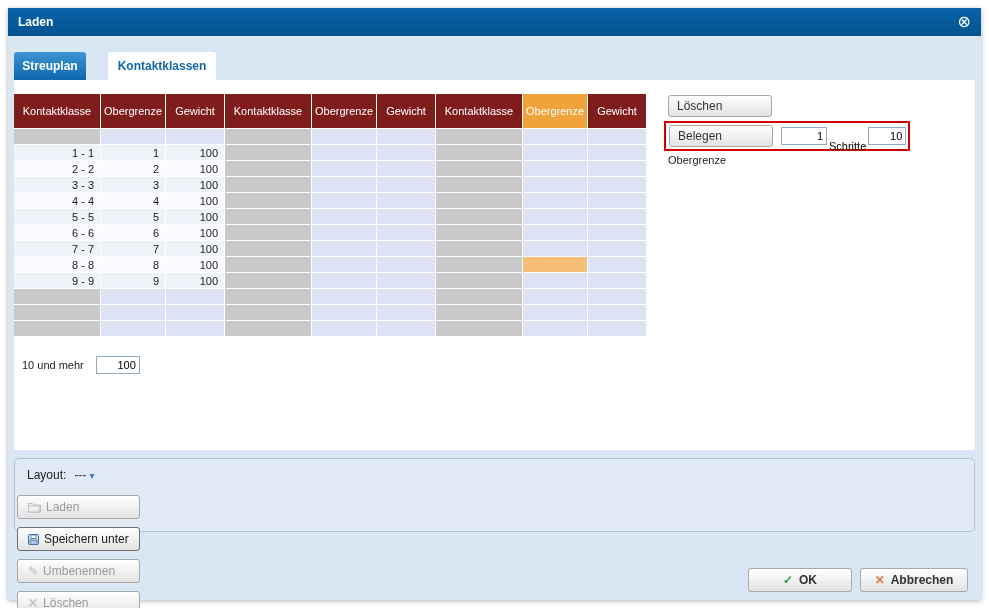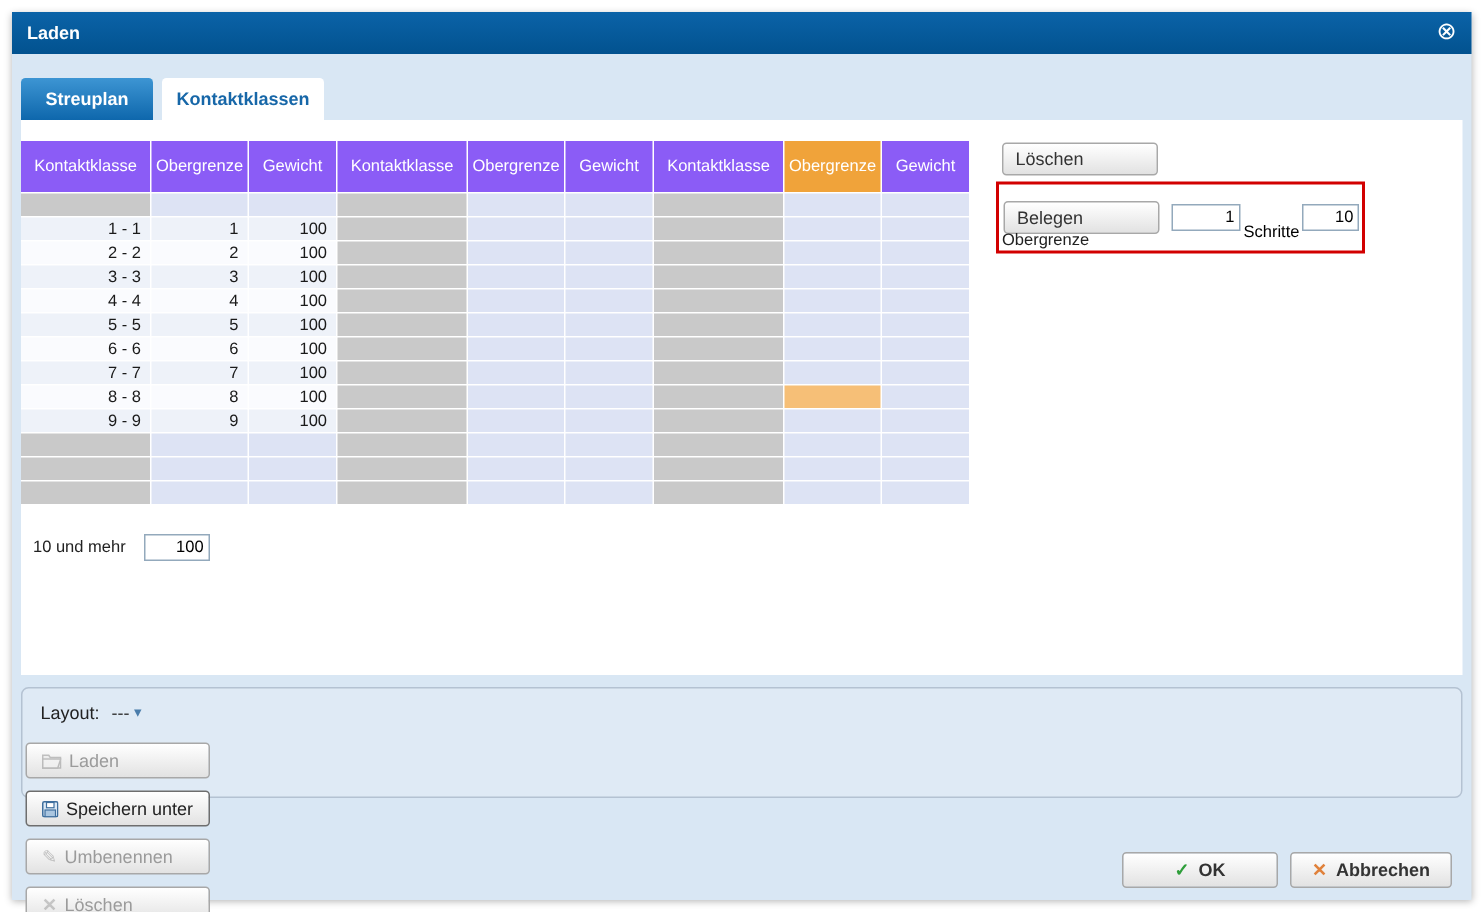--- a/index.html
+++ b/index.html
@@ -11,46 +11,46 @@
 
   .titlebar { position:absolute; left:0; top:0; width:100%; height:28px;
               background:linear-gradient(#0b63a8,#02528f);
               display:flex; align-items:center; padding:0 10px; }
   .titlebar .title { color:#fff; font-size:12px; font-weight:bold; }
   .titlebar .close { margin-left:auto; color:#fff; font-size:16px; line-height:1; cursor:pointer; }
 
   .tab { position:absolute; top:44px; height:28px; display:flex; align-items:center;
          justify-content:center; font-size:12px; font-weight:bold;
          border-radius:3px 3px 0 0; cursor:pointer; }
-  .tab.inactive { left:6px; width:88px; background:linear-gradient(#3d95d3,#0e67ac); color:#fff; }
+  .tab.inactive { left:6px; width:72px; background:linear-gradient(#3d95d3,#0e67ac); color:#fff; }
   .tab.active   { left:100px; width:108px; background:#ffffff; color:#1767a8; }
 
   .content { position:absolute; left:6px; top:72px; width:961px; height:370px; background:#ffffff; }
 
   .grid { position:absolute; left:0; top:14px; display:grid;
           grid-template-columns:86px 64px 58px 86px 64px 58px 86px 64px 58px;
           gap:1px; background:#ffffff; }
   .cell { font-size:11px; display:flex; align-items:center; overflow:hidden; white-space:nowrap; }
-  .cell.hdr { height:34px; background:#8b5cf6; color:#fff; justify-content:center; text-align:center; }
+  .cell.hdr { height:34px; background:#7f1d1d; color:#fff; justify-content:center; text-align:center; }
   .cell.hdr.orange { background:#f0a33a; }
   .cell.body { height:15px; justify-content:flex-end; padding-right:6px; color:#1a1a1a; }
   .c-data-a { background:#eef2f9; }
   .c-data-b { background:#fafbfe; }
   .c-gray   { background:#c9c9c9; }
   .c-lav    { background:#dde3f4; }
   .c-orange { background:#f6bf77; }
 
   .btn { font-family:inherit; font-size:12px; color:#333;
          background:linear-gradient(#ffffff,#e2e2e2); border:1px solid #a8a8a8;
          border-radius:3px; height:22px; display:flex; align-items:center; cursor:pointer; }
   .btn.left { justify-content:flex-start; padding:0 8px; }
 
   #btn-loeschen { position:absolute; left:654px; top:15px; width:104px; }
 
-  .redbox { position:absolute; left:650px; top:41px; width:246px; height:48px;
+  .redbox { position:absolute; left:650px; top:41px; width:246px; height:30px;
             border:2px solid #d20000; display:flex; align-items:center; padding:0 3px; }
   .redbox .btn { width:104px; flex:none; }
   .num { height:18px; border:1px solid #93a9bc; background:#fff; font-size:11px;
          text-align:right; padding:0 3px; width:46px; font-family:inherit; }
   .redbox .num.first { margin-left:8px; }
   .redbox .lbl { font-size:11px; margin-left:2px;margin-top:20px; }
   .redbox .num.w40 { margin-left:2px; width:38px; }
 
   .og-label { position:absolute; left:654px; top:74px; font-size:11px; color:#222; }
 

